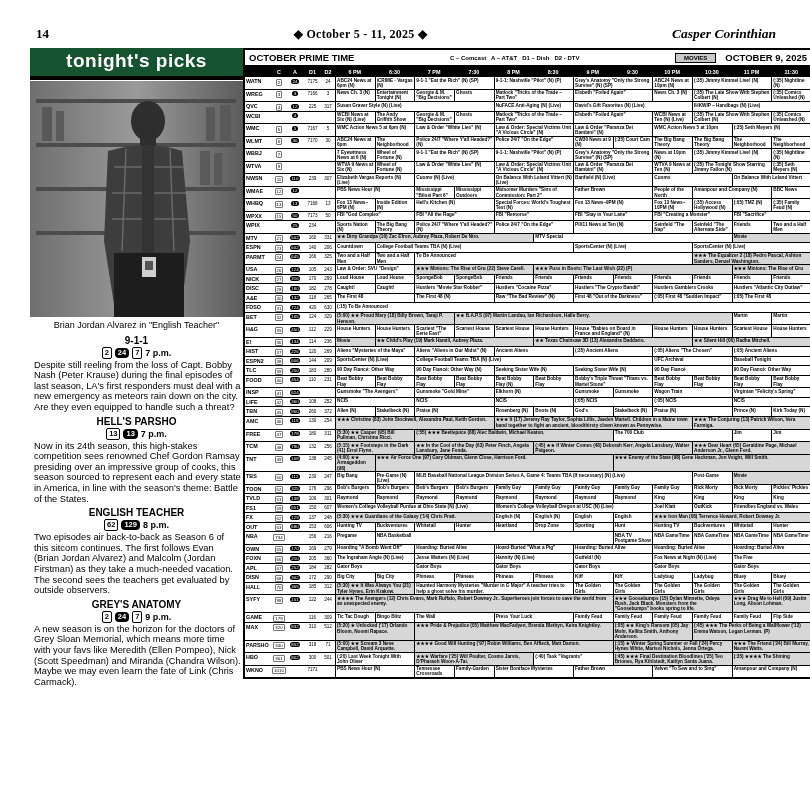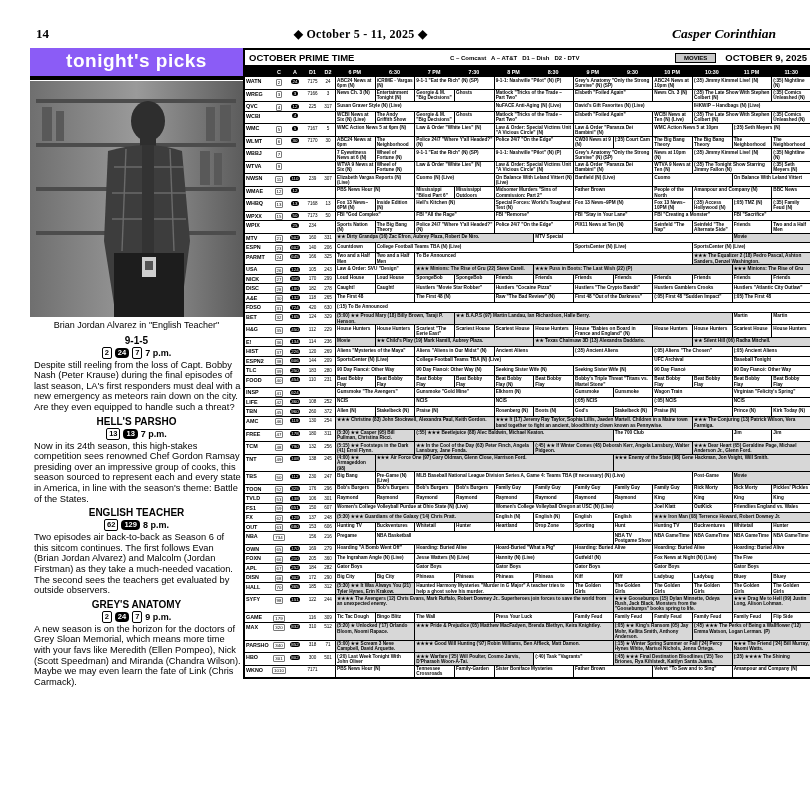--- a/index.html
+++ b/index.html
@@ -10,21 +10,21 @@
   .pg-head{display:flex;justify-content:space-between;align-items:flex-end;
     padding:26px 34px 6px 36px;font-family:"Liberation Serif",serif;font-weight:bold;}
   .pg-num{font-size:13px;}
   .pg-date{font-size:12px;letter-spacing:.3px;}
   .pg-paper{font-style:italic;font-size:13.5px;}
 
   .content{display:flex;align-items:flex-start;padding-left:30px;}
 
   
   .sidebar{width:213px;flex:none;overflow:hidden;height:730px;}
-  .banner{background:#8b5cf6;color:#fff;font-weight:bold;font-size:19px;text-align:center;
+  .banner{background:#14532d;color:#fff;font-weight:bold;font-size:19px;text-align:center;
     padding:2px 0 4px 0;border-bottom:4px solid #000;letter-spacing:.5px;}
   .photo{display:block;width:213px;height:236px;margin-top:1px;}
   .caption{font-size:9px;text-align:center;line-height:1.3;margin:3px 8px 2px 8px;}
   .sec-title{font-weight:bold;text-align:center;font-size:10px;margin-top:3px;line-height:1.1;}
   .chips{display:flex;justify-content:center;align-items:center;gap:3px;font-weight:bold;
     font-size:9px;margin:1px 0 1px 0;}
   .chip-c{border:1px solid #000;border-radius:2px;padding:0 2px;font-size:7.5px;line-height:10px;display:inline-block;}
   .chip-a{background:#000;color:#fff;border-radius:4px;padding:0 3px;font-size:7.5px;line-height:10px;display:inline-block;}
   .sec-body{font-size:9.3px;line-height:1.14;margin:0 2px 0 4px;}
 
@@ -102,21 +102,21 @@
         </g>
         <rect x="112" y="64" width="12" height="108" fill="#333"></rect>
         <rect x="84" y="172" width="70" height="64" fill="#1d1d1d"></rect>
         <rect x="112" y="176" width="14" height="20" fill="#cfcfcf"></rect>
         <rect x="115" y="180" width="8" height="9" fill="#555"></rect>
       </svg>
 
       <div class="caption">Brian Jordan Alvarez in "English Teacher"</div>
 
       <div>
-          <div class="sec-title">9-1-5</div>
+          <div class="sec-title">9-1-1</div>
           <div class="chips">
             <span class="chip-c">2</span>
             <span class="chip-a">24</span>
             <span class="chip-c">7</span>
             <span>7 p.m.</span>
           </div>
           <div class="sec-body">Despite still reeling from the loss of Capt. Bobby Nash (Peter Krause) during the final episodes of last season, LA's first responders must deal with a new emergency as meteors rain down on the city. Are they even equipped to handle such a threat?</div>
           <div class="sec-title">HELL'S PARSHO</div>
           <div class="chips">
             <span class="chip-c">13</span>

